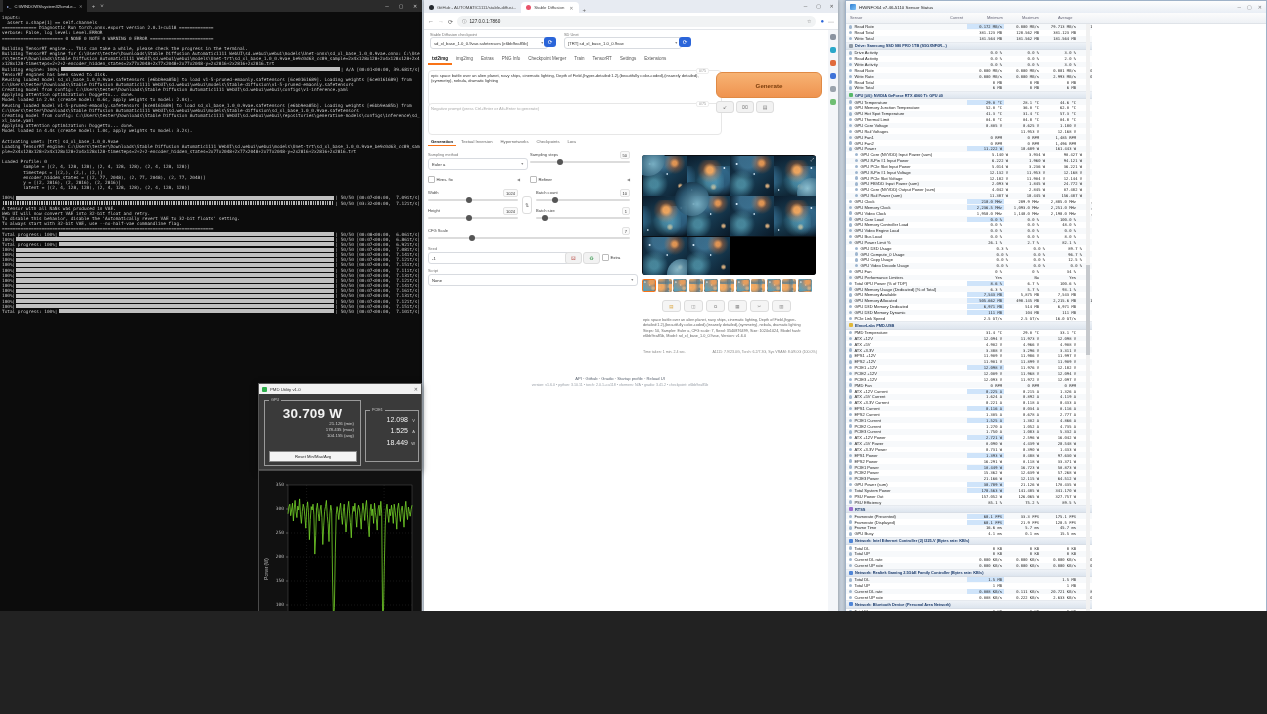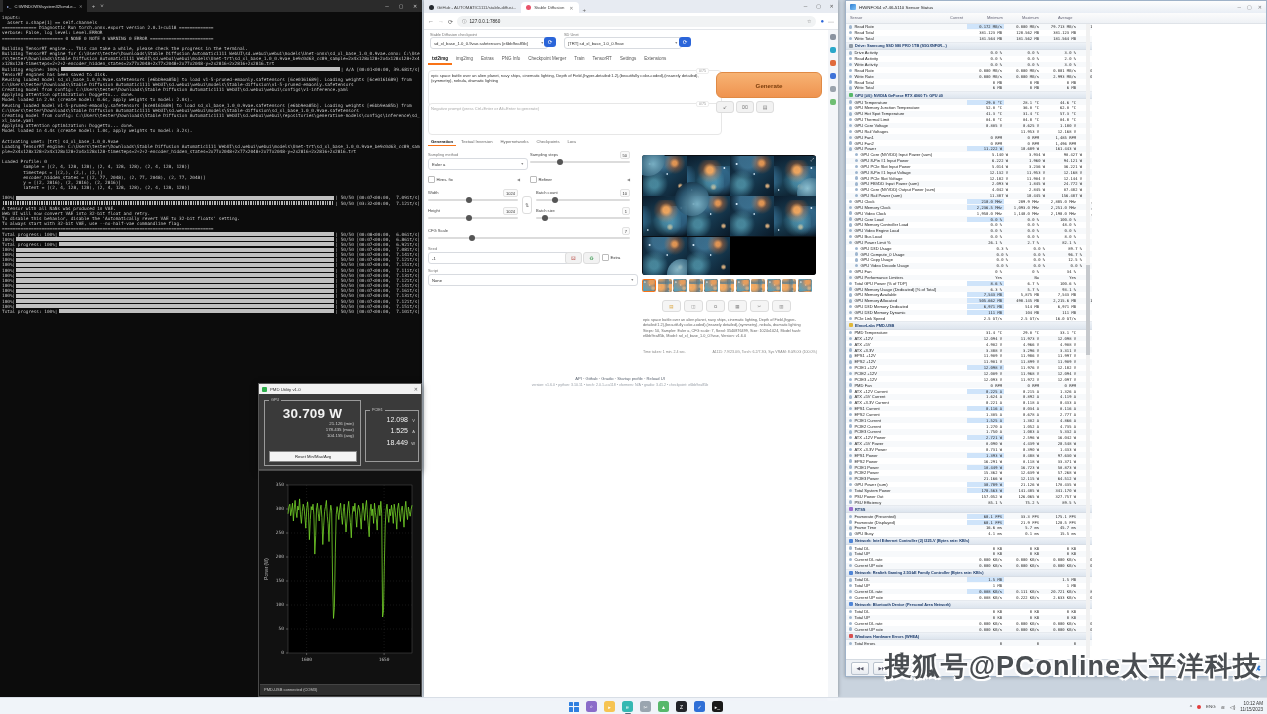--- a/index.html
+++ b/index.html
@@ -1,16 +1,16 @@
 <!DOCTYPE html>
 <html><head>
 <meta charset="utf-8">
 <style>
   html,body{margin:0;padding:0;background:#222;}
-  #screen{position:relative;width:1267px;height:714px;overflow:hidden;
+  #screen{position:relative;width:1267px;height:611px;overflow:hidden;
     background:#c9d3de;font-family:"Liberation Sans",sans-serif;-webkit-font-smoothing:antialiased;}
   .abs{position:absolute;}
   
   #terminal{left:0;top:0;width:422px;height:697px;background:#0c0c0c;z-index:1;}
   #term-tabbar{position:absolute;left:0;top:0;width:422px;height:12px;background:#2b2b2b;display:flex;align-items:center;}
   #term-tab{height:12px;margin-left:3px;padding:0 4px;background:#0c0c0c;color:#ddd;font-size:4.2px;display:flex;align-items:center;gap:3px;max-width:120px;white-space:nowrap;overflow:hidden;}
   .term-tabbtn{color:#bbb;font-size:6px;margin-left:5px;}
   #term-wincontrols{margin-left:auto;display:flex;}
   #term-wincontrols span{width:14px;text-align:center;color:#ccc;font-size:5px;line-height:12px;}
   #term-body{position:absolute;left:0;top:12px;width:422px;height:685px;padding:3px 2px 0 2px;box-sizing:border-box;

